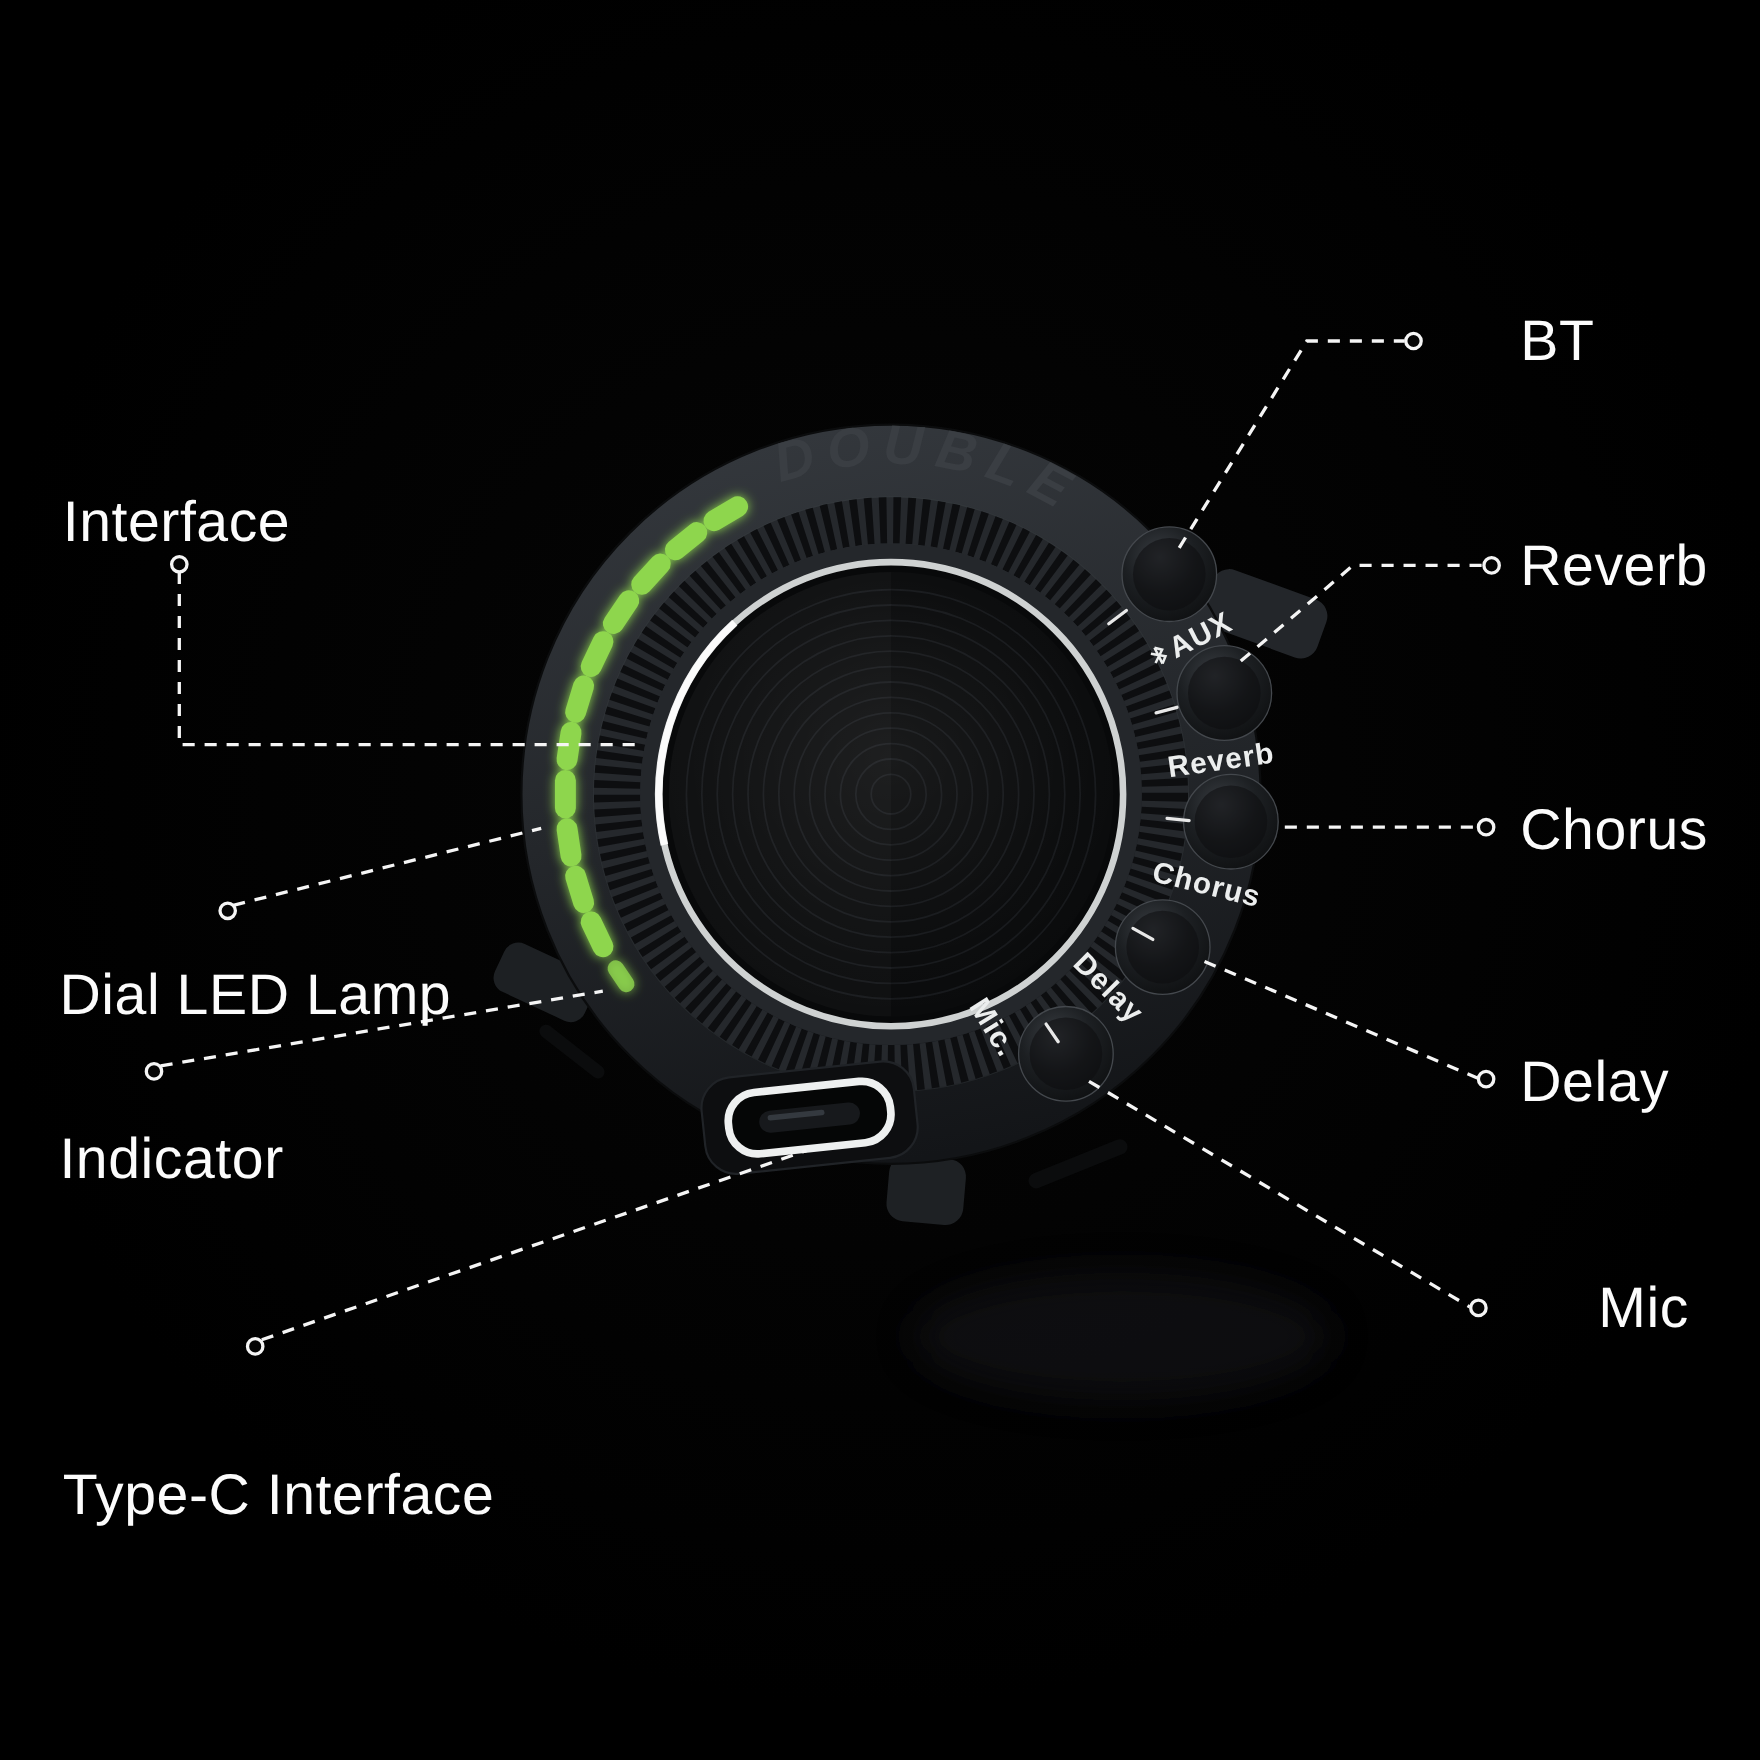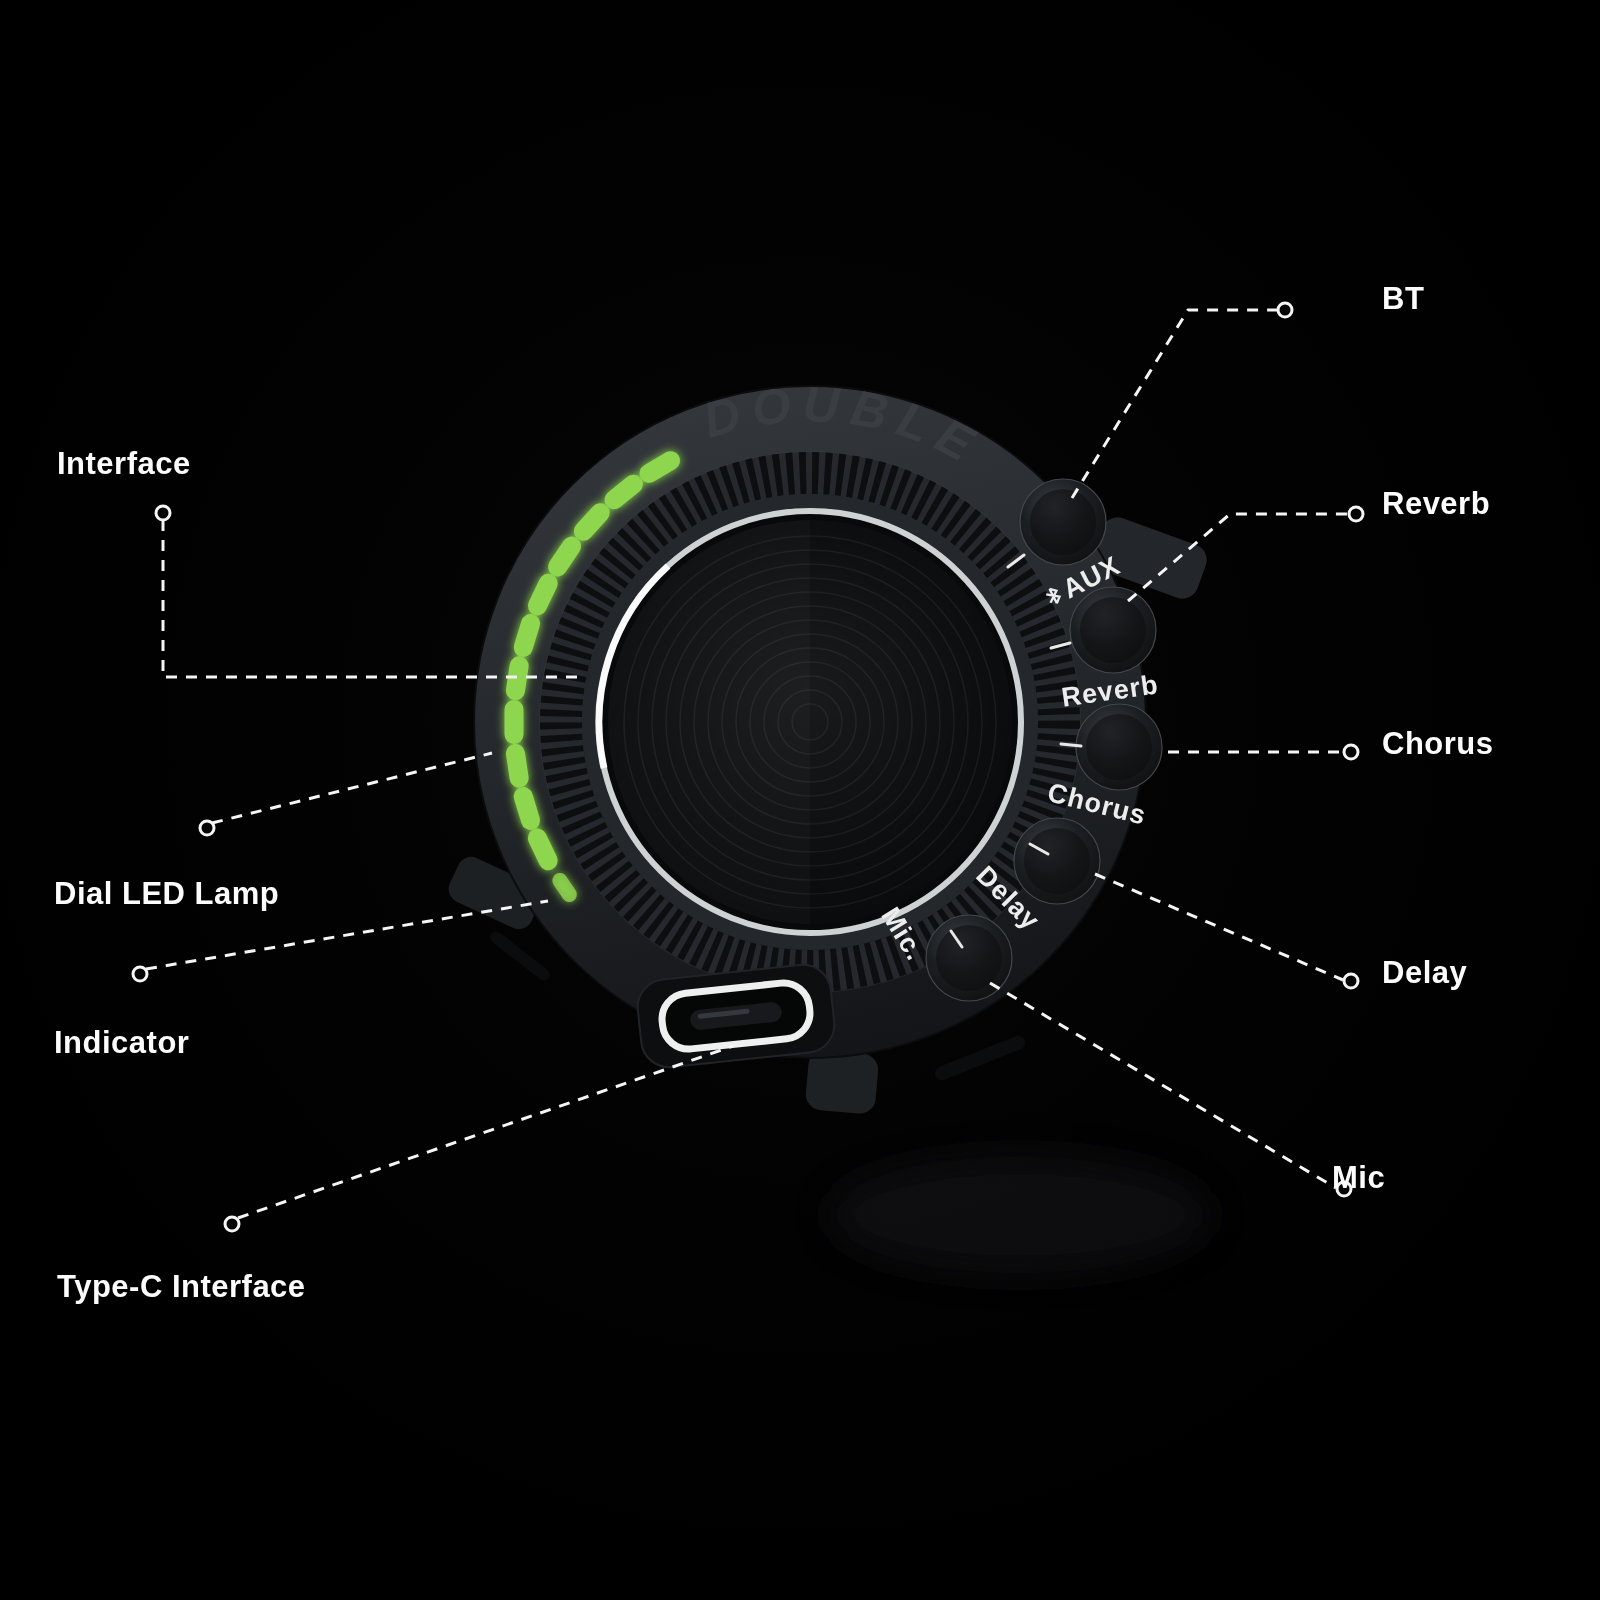--- a/index.html
+++ b/index.html
@@ -3,21 +3,21 @@
 <meta charset="utf-8">
 <style>
   html,body{margin:0;padding:0;background:#000;}
   .stage{
     position:relative;width:1600px;height:1600px;overflow:hidden;
     background:radial-gradient(circle at 50% 45%, #060606 0%, #000 70%);
     font-family:"Liberation Sans", sans-serif;
   }
   .stage svg{position:absolute;left:0;top:0;}
   .label{
-    position:absolute;color:#fcfcfc;font-size:31px;font-weight:700;
+    position:absolute;color:#fcfcfc;font-size:52px;font-weight:400;
     letter-spacing:.5px;white-space:nowrap;line-height:1.1;
   }
   .leader{stroke:#f5f5f5;stroke-width:3;stroke-dasharray:11 9;fill:none;}
   .dot{stroke:#f5f5f5;stroke-width:3;fill:#050505;}
   .btn{fill:url(#btnGrad);stroke:#44484d;stroke-width:1.2;}
   .btn-pit{fill:#0c0d0e;opacity:.55;}
   .btn-label{fill:#eceeee;font-size:27px;font-weight:bold;letter-spacing:1px;}
   .tick{stroke:#e8e8e8;stroke-width:3;stroke-linecap:round;}
 </style>
 </head>
@@ -192,20 +192,20 @@
     <circle class="dot" cx="1356" cy="514" r="7"></circle>
     <circle class="dot" cx="1351" cy="752" r="7"></circle>
     <circle class="dot" cx="1351" cy="981" r="7"></circle>
     <circle class="dot" cx="1344" cy="1189" r="7"></circle>
   </g>
 </svg>
 
 <div class="label" style="left:57px;top:447px">Interface</div>
 <div class="label" style="left:54px;top:877px">Dial LED Lamp</div>
 <div class="label" style="left:54px;top:1026px">Indicator</div>
-<div class="label" style="left:57px;top:1270px">Type-C Interface</div>
+<div class="label" style="left:57px;top:1331px">Type-C Interface</div>
 <div class="label" style="left:1382px;top:282px">BT</div>
 <div class="label" style="left:1382px;top:487px">Reverb</div>
 <div class="label" style="left:1382px;top:727px">Chorus</div>
 <div class="label" style="left:1382px;top:956px">Delay</div>
-<div class="label" style="left:1332px;top:1161px">Mic</div>
+<div class="label" style="left:1453px;top:1161px">Mic</div>
 
 </div>
 
 </body></html>

